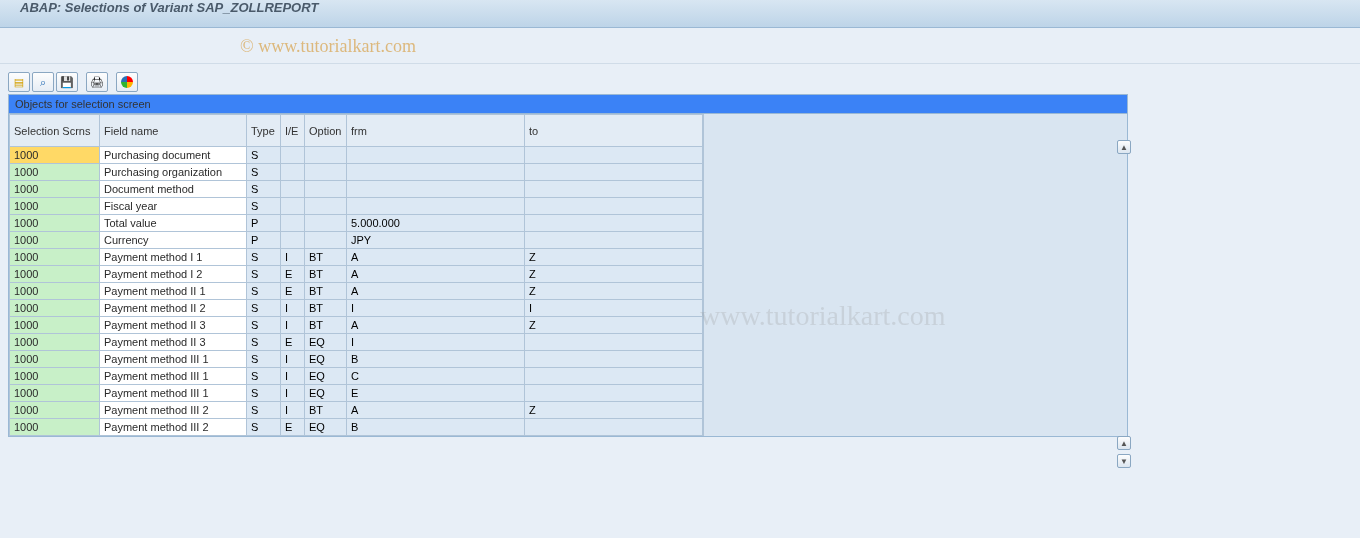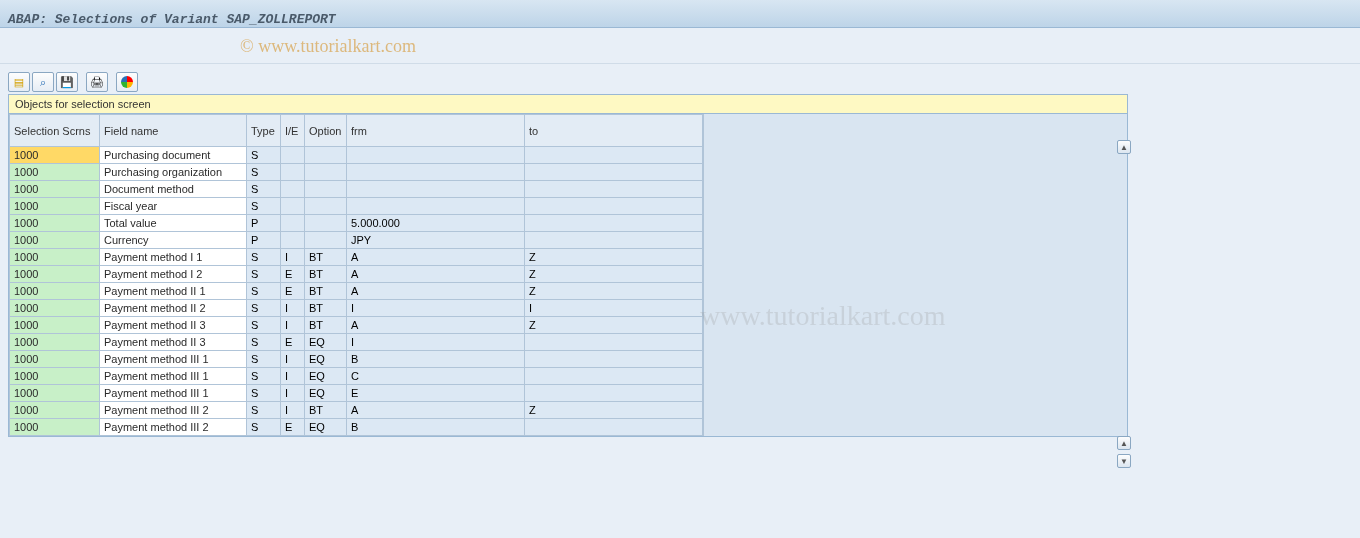--- a/index.html
+++ b/index.html
@@ -11,23 +11,22 @@
       height: 538px;
       overflow: hidden;
       position: relative;
     }
     
     .title-bar {
       height: 28px;
       background: linear-gradient(#d8e6f2, #bdd4e8);
       border-bottom: 1px solid #9ab8d4;
       display: flex;
-      align-items: flex-end;
-      padding-left: 8px;
-      font-family: Liberation Mono, monospace;
+      align-items: flex-start;
+      padding-left: 20px;
     }
     .title-bar-text {
       font-size: 13px;
       font-style: italic;
       font-weight: bold;
       color: #4a5a6a;
     }
     
     .second-bar {
       height: 36px;
@@ -61,21 +60,21 @@
     .panel {
       border: 1px solid #9ab8d4;
       background: #d9e5f1;
       width: 1120px;
     }
     .panel-title {
       padding: 3px 6px;
       font-size: 11px;
       color: #333;
       border-bottom: 1px solid #9ab8d4;
-      background: #fef9c3;
+      background: #3b82f6;
     }
     .grid-wrap {
       display: flex;
     }
     table.grid {
       border-collapse: collapse;
       font-size: 11px;
       table-layout: fixed;
     }
     table.grid th {

